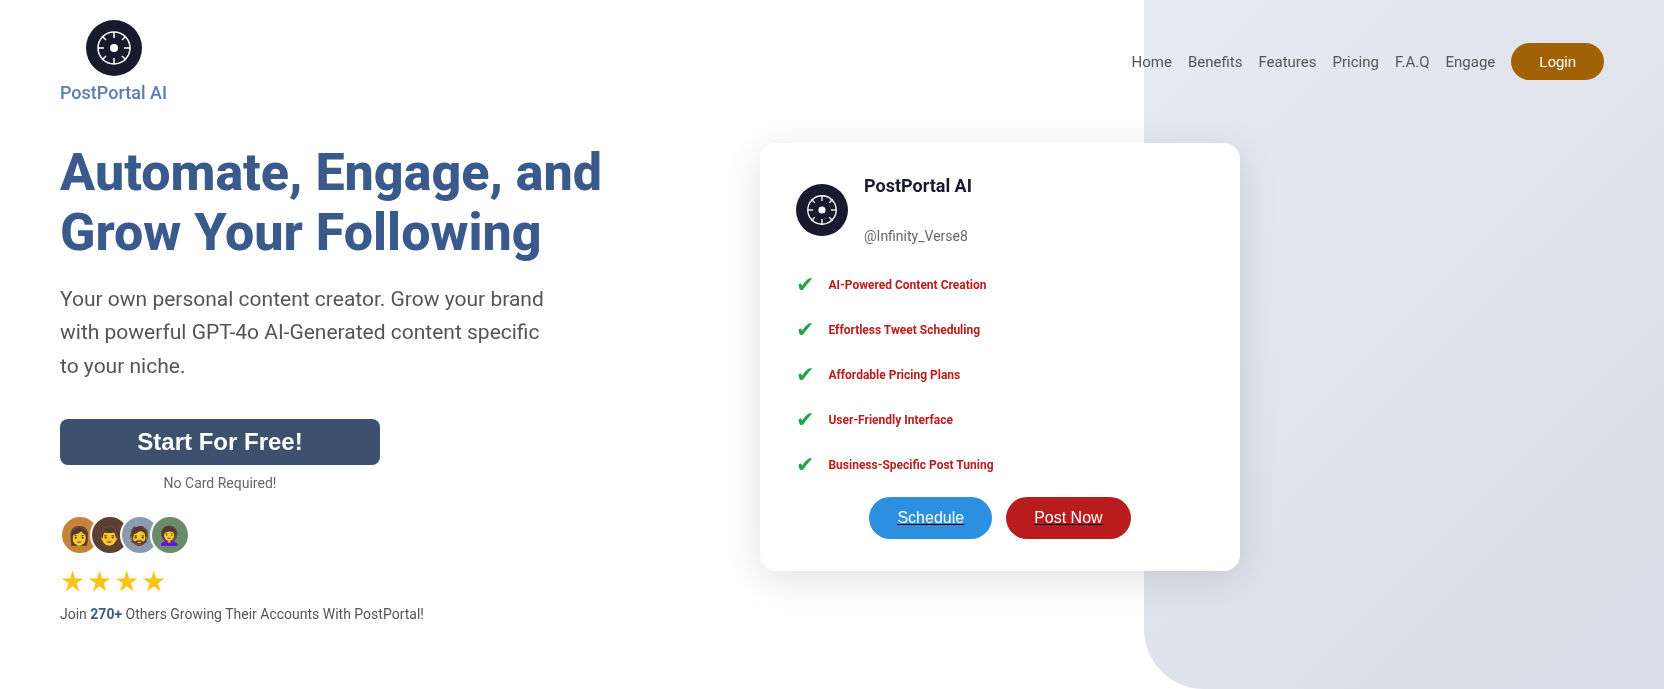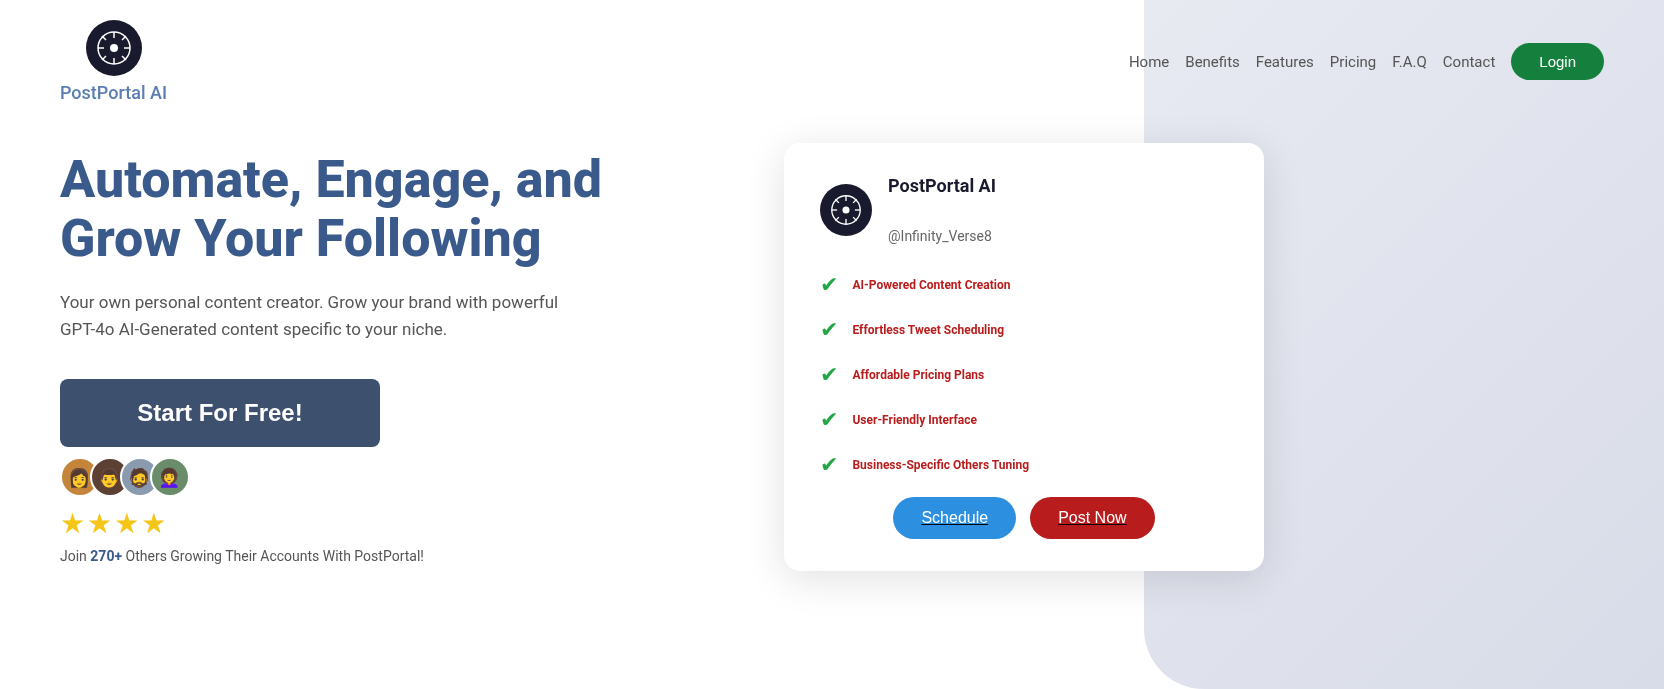--- a/index.html
+++ b/index.html
@@ -75,68 +75,68 @@
     }
 
     .nav-link {
       color: #555;
       font-size: 15px;
       text-decoration: none;
       cursor: pointer;
     }
 
     .login-btn {
-      background: #15803d;
+      background: #a16207;
       color: white;
       border: none;
       border-radius: 24px;
       padding: 10px 28px;
       font-size: 15px;
       cursor: pointer;
       font-weight: 500;
     }
 
     
     .hero {
       position: relative;
       z-index: 10;
       display: flex;
-      align-items: center;
+      align-items: flex-start;
       padding: 20px 60px;
-      gap: 104px;
+      gap: 80px;
     }
 
     .hero-left {
       flex: 1;
       max-width: 620px;
     }
 
     .hero-title {
       font-size: 52px;
       font-weight: 800;
       color: #3a5a8c;
       line-height: 1.15;
       margin-bottom: 20px;
     }
 
     .hero-subtitle {
-      font-size: 17px;
+      font-size: 21px;
       color: #555;
       line-height: 1.6;
       margin-bottom: 36px;
       max-width: 500px;
     }
 
     .cta-btn {
       display: block;
       background: #3d506e;
       color: white;
       border: none;
       border-radius: 8px;
-      padding: 20px 40px;
+      padding: 9px 40px;
       font-size: 24px;
       font-weight: 700;
       cursor: pointer;
       width: 320px;
       text-align: center;
       margin-bottom: 10px;
     }
 
     .no-card {
       color: #666;
@@ -332,30 +332,31 @@
       </div>
       <span class="logo-text">PostPortal AI</span>
     </div>
 
     <div class="nav-links">
       <a class="nav-link">Home</a>
       <a class="nav-link">Benefits</a>
       <a class="nav-link">Features</a>
       <a class="nav-link">Pricing</a>
       <a class="nav-link">F.A.Q</a>
-      <a class="nav-link">Contact</a>
+      <a class="nav-link">Engage</a>
       <button class="login-btn">Login</button>
     </div>
   </nav>
 
   <div class="hero">
     <div class="hero-left">
       <h1 class="hero-title">Automate, Engage, and Grow Your Following</h1>
       <p class="hero-subtitle">Your own personal content creator. Grow your brand with powerful GPT-4o AI-Generated content specific to your niche.</p>
       <button class="cta-btn">Start For Free!</button>
+      <p class="no-card">No Card Required!</p>
 
       <div class="avatars-row">
         <div class="avatar-circle">👩</div>
         <div class="avatar-circle">👨</div>
         <div class="avatar-circle">🧔</div>
         <div class="avatar-circle">👩‍🦱</div>
       </div>
 
       <div class="stars-row">
         <span class="star">★</span>
@@ -402,21 +403,21 @@
       <div class="feature-item">
         <span class="check-icon">✔</span>
         <span class="feature-text">Affordable Pricing Plans</span>
       </div>
       <div class="feature-item">
         <span class="check-icon">✔</span>
         <span class="feature-text">User-Friendly Interface</span>
       </div>
       <div class="feature-item">
         <span class="check-icon">✔</span>
-        <span class="feature-text">Business-Specific Others Tuning</span>
+        <span class="feature-text">Business-Specific Post Tuning</span>
       </div>
 
 
       <div class="card-actions">
         <button class="schedule-btn">Schedule</button>
         <button class="post-btn">Post Now</button>
       </div>
     </div>
   </div>
 </div>

